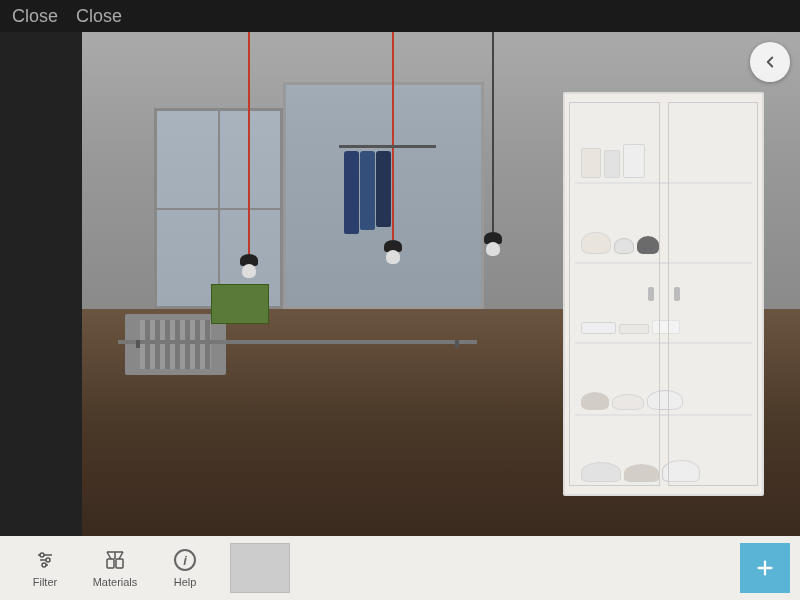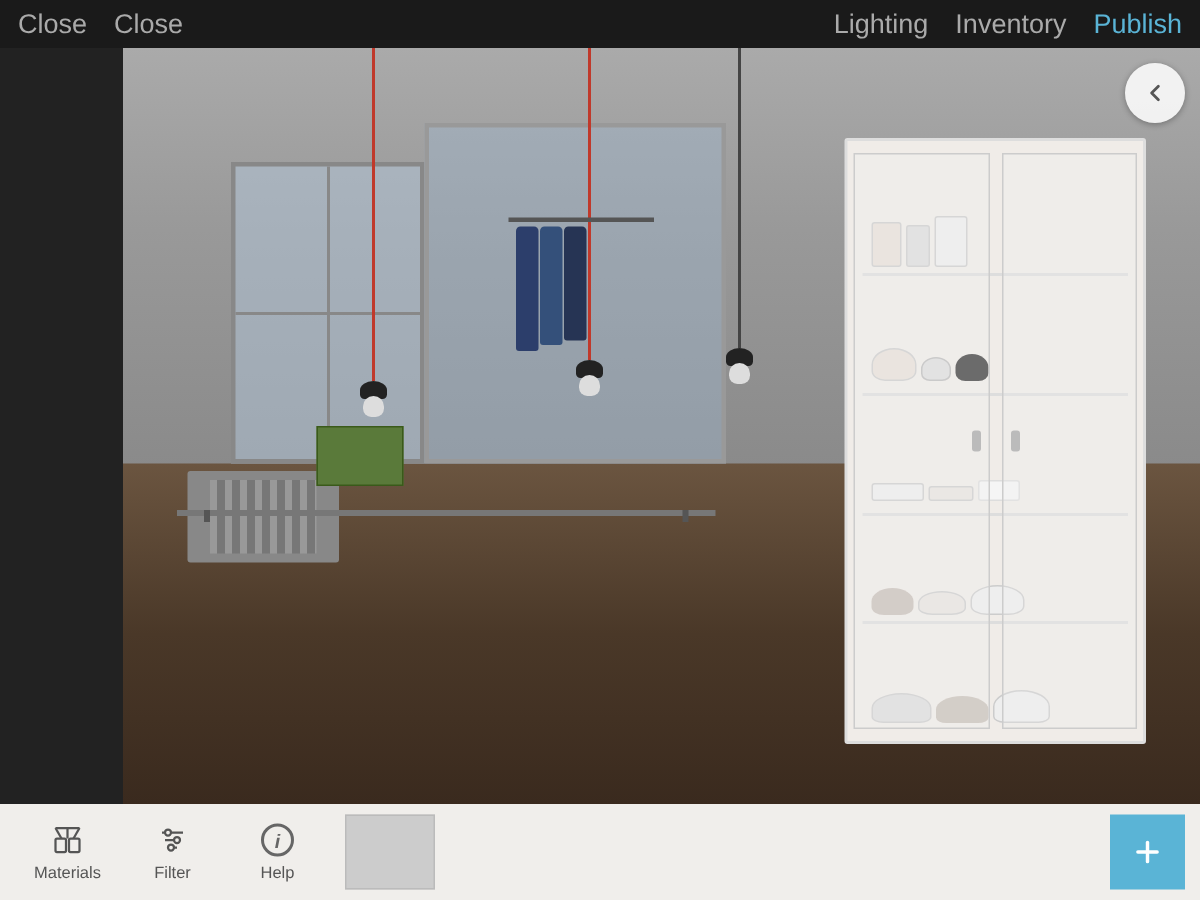--- a/index.html
+++ b/index.html
@@ -423,25 +423,20 @@
     }
   </style>
 </head>
 <body>
 
 <div id="top-bar">
   <div class="top-left">
     <span class="top-bar-item">Close</span>
     <span class="top-bar-item">Close</span>
   </div>
-  <div class="top-right">
-    <span class="top-bar-item">Lighting</span>
-    <span class="top-bar-item">Inventory</span>
-    <span class="top-bar-item active">Publish</span>
-  </div>
 </div>
 
 <div id="left-panel"></div>
 
 <div id="viewport">
   <div id="room-scene">
 
     <div class="ceiling"></div>
 
     <div class="back-wall"></div>
@@ -526,51 +521,51 @@
   </div>
 </div>
 
 <div id="back-button">
   <svg viewBox="0 0 24 24">
     <polyline points="15 18 9 12 15 6" stroke="#555" stroke-width="2.5" fill="none" stroke-linecap="round" stroke-linejoin="round"></polyline>
   </svg>
 </div>
 
 <div id="bottom-toolbar">
+
+  <div class="toolbar-item">
+    <div class="toolbar-icon">
+      <svg width="22" height="22" viewBox="0 0 22 22" fill="none">
+        <line x1="4" y1="6" x2="18" y2="6" stroke="#555" stroke-width="1.5"></line>
+        <line x1="6" y1="11" x2="16" y2="11" stroke="#555" stroke-width="1.5"></line>
+        <line x1="8" y1="16" x2="14" y2="16" stroke="#555" stroke-width="1.5"></line>
+        <circle cx="8" cy="6" r="2" fill="#f0eeeb" stroke="#555" stroke-width="1.5"></circle>
+        <circle cx="14" cy="11" r="2" fill="#f0eeeb" stroke="#555" stroke-width="1.5"></circle>
+        <circle cx="10" cy="16" r="2" fill="#f0eeeb" stroke="#555" stroke-width="1.5"></circle>
+      </svg>
+    </div>
+    <span class="toolbar-label">Filter</span>
+  </div>
 
   <div class="toolbar-item">
     <div class="toolbar-icon">
       <svg width="22" height="22" viewBox="0 0 22 22" fill="none">
         <rect x="3" y="10" width="7" height="9" rx="1" stroke="#555" stroke-width="1.5"></rect>
         <rect x="12" y="10" width="7" height="9" rx="1" stroke="#555" stroke-width="1.5"></rect>
         <line x1="3" y1="3" x2="19" y2="3" stroke="#555" stroke-width="1.5"></line>
         <line x1="11" y1="3" x2="11" y2="10" stroke="#555" stroke-width="1.5"></line>
         <line x1="3" y1="3" x2="7" y2="10" stroke="#555" stroke-width="1.5"></line>
         <line x1="19" y1="3" x2="15" y2="10" stroke="#555" stroke-width="1.5"></line>
       </svg>
     </div>
     <span class="toolbar-label">Materials</span>
   </div>
 
   <div class="toolbar-item">
     <div class="toolbar-icon">
-      <svg width="22" height="22" viewBox="0 0 22 22" fill="none">
-        <line x1="4" y1="6" x2="18" y2="6" stroke="#555" stroke-width="1.5"></line>
-        <line x1="6" y1="11" x2="16" y2="11" stroke="#555" stroke-width="1.5"></line>
-        <line x1="8" y1="16" x2="14" y2="16" stroke="#555" stroke-width="1.5"></line>
-        <circle cx="8" cy="6" r="2" fill="#f0eeeb" stroke="#555" stroke-width="1.5"></circle>
-        <circle cx="14" cy="11" r="2" fill="#f0eeeb" stroke="#555" stroke-width="1.5"></circle>
-        <circle cx="10" cy="16" r="2" fill="#f0eeeb" stroke="#555" stroke-width="1.5"></circle>
-      </svg>
-    </div>
-    <span class="toolbar-label">Filter</span>
-  </div>
-
-  <div class="toolbar-item">
-    <div class="toolbar-icon">
       <div class="info-circle">i</div>
     </div>
     <span class="toolbar-label">Help</span>
   </div>
 
   <div class="toolbar-preview"></div>
 
   <div class="toolbar-spacer"></div>
 
   <div class="toolbar-add-btn">

